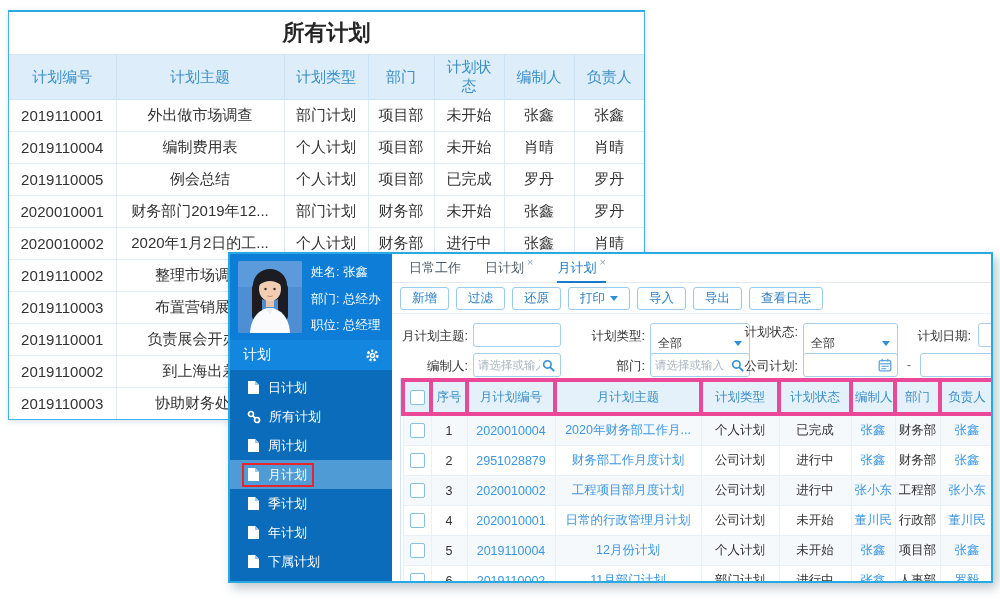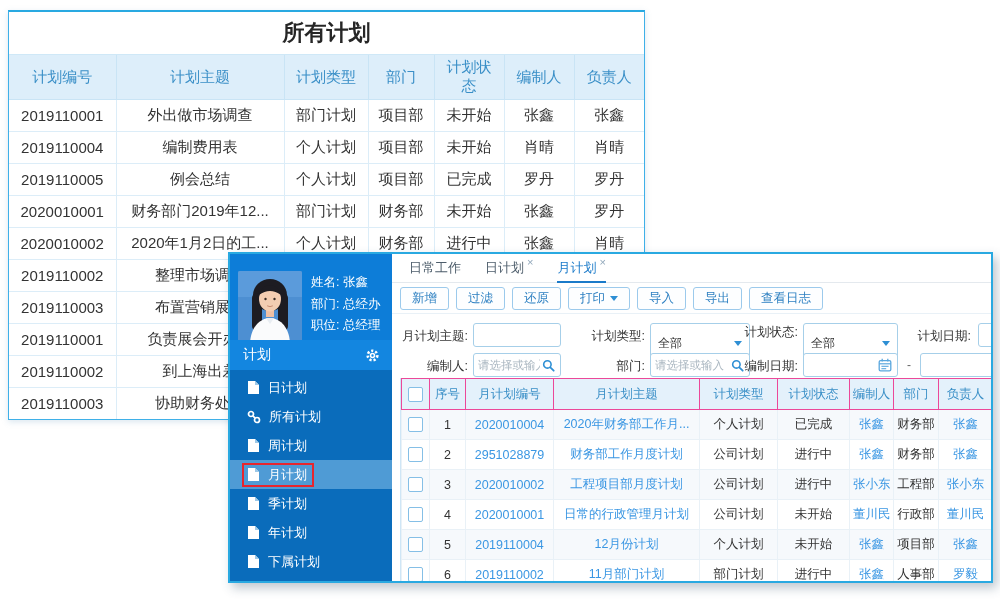--- a/index.html
+++ b/index.html
@@ -32,21 +32,21 @@
   table.bgtable tr:last-child td{border-bottom:none;}
 
   
   .fgwin{
     position:absolute;left:228px;top:252px;width:765px;height:331px;
     background:#fff;border:2px solid #29a9e1;box-sizing:border-box;
     display:flex;box-shadow:4px 5px 10px rgba(40,70,95,.30);overflow:hidden;
   }
   
   .lpanel{width:162px;flex-shrink:0;background:#0d7dd8;display:flex;flex-direction:column;}
-  .profile{height:86px;flex-shrink:0;display:flex;padding:17px 6px 0 8px;gap:9px;box-sizing:border-box;}
+  .profile{height:86px;flex-shrink:0;display:flex;padding:7px 6px 0 8px;gap:9px;box-sizing:border-box;}
   .photo{width:64px;height:72px;border-radius:2px;overflow:hidden;flex-shrink:0;background:#4d8fd2;}
   .pinfo{display:flex;flex-direction:column;justify-content:space-between;padding:3px 0 6px 0;color:#fff;font-size:12.5px;white-space:nowrap;}
   .sechead{height:30px;flex-shrink:0;background:#1386e0;color:#fff;display:flex;align-items:center;justify-content:space-between;padding:0 12px 0 13px;font-size:14px;}
   .sechead .gear{display:flex;align-items:center;cursor:pointer;}
   .menu{flex:1;background:#0a6cbb;padding-top:3px;}
   .menu-item{height:29px;display:flex;align-items:center;padding-left:12px;color:#fff;font-size:13px;cursor:pointer;white-space:nowrap;}
   .menu-item.selected{background:#4f9bd5;}
   .mwrap{display:inline-flex;align-items:center;gap:8px;border:2px solid transparent;padding:1px 5px 1px 3px;}
   .menu-item.selected .mwrap{border-color:#e8252d;}
   .micon{display:flex;align-items:center;}
@@ -66,21 +66,21 @@
   .fselect{position:absolute;height:40px;border:1px solid #a6cfe9;border-radius:3px;background:#fff;box-sizing:border-box;display:flex;align-items:center;justify-content:space-between;padding:0 7px;font-size:12px;color:#333;cursor:pointer;}
   .fsearch,.fdate{position:absolute;height:24px;border:1px solid #a6cfe9;border-radius:3px;background:#fff;box-sizing:border-box;display:flex;align-items:center;padding:0 5px 0 2px;}
   .fsearch input,.fdate input{flex:1;min-width:0;border:none;outline:none;font-size:11.5px;color:#333;padding:0 2px;font-family:inherit;background:transparent;}
   .fsearch input::placeholder{color:#a9b6c0;}
   .fdash{position:absolute;font-size:12px;color:#666;text-align:center;}
   
   .tablewrap{flex:1;margin-left:8px;overflow:hidden;border-left:1px solid #cfe6f6;}
   table.ptable{border-collapse:collapse;table-layout:fixed;width:591px;border-right:1px solid #dcebf5;}
   table.ptable th{
     height:30px;background:#e4f1fb;color:#3a8fc7;font-weight:normal;font-size:12.5px;
-    border:1px solid #ec4899;padding:0 2px;text-align:center;white-space:nowrap;
+    border:4px solid #ec4899;padding:0 2px;text-align:center;white-space:nowrap;
   }
   table.ptable td{
     height:29px;font-size:12.5px;color:#333;text-align:center;
     border:1px solid #e9f1f7;padding:0 3px;white-space:nowrap;overflow:hidden;background:#fff;
   }
   table.ptable tbody tr:nth-child(odd) td{background:#f6f9fc;}
   table.ptable td.link{color:#3b97e3;cursor:pointer;}
   .cb{width:13px;height:13px;border:1px solid #85bfe6;border-radius:2px;background:#fff;display:inline-block;vertical-align:middle;cursor:pointer;}
 </style>
 </head>
@@ -391,21 +391,21 @@
         </svg>
       </div>
       <span class="flabel" style="top:44px;left:180px;width:65px">部门:</span>
       <div class="fsearch" style="top:39px;left:250px;width:100px">
         <input placeholder="请选择或输入" style="">
         <svg width="13" height="13" viewBox="0 0 14 14">
           <circle cx="5.8" cy="5.8" r="4" fill="none" stroke="#2e8fd4" stroke-width="1.7"></circle>
           <line x1="8.9" y1="8.9" x2="12.6" y2="12.6" stroke="#2e8fd4" stroke-width="1.9" stroke-linecap="round"></line>
         </svg>
       </div>
-      <span class="flabel" style="top:44px;left:333px;width:65px">编制日期:</span>
+      <span class="flabel" style="top:44px;left:333px;width:65px">公司计划:</span>
       <div class="fdate" style="top:39px;left:403px;width:95px">
         <input value="" style="">
         <svg width="14" height="14" viewBox="0 0 14 14">
           <rect x="1.2" y="2.6" width="11.6" height="10.2" rx="1.4" fill="none" stroke="#5aa7de" stroke-width="1.3"></rect>
           <line x1="1.2" y1="5.8" x2="12.8" y2="5.8" stroke="#5aa7de" stroke-width="1.2"></line>
           <line x1="4.2" y1="0.8" x2="4.2" y2="3.6" stroke="#5aa7de" stroke-width="1.3"></line>
           <line x1="9.8" y1="0.8" x2="9.8" y2="3.6" stroke="#5aa7de" stroke-width="1.3"></line>
           <line x1="3.4" y1="8.3" x2="10.6" y2="8.3" stroke="#5aa7de" stroke-width="1.1"></line>
           <line x1="3.4" y1="10.7" x2="8.2" y2="10.7" stroke="#5aa7de" stroke-width="1.1"></line>
         </svg>

